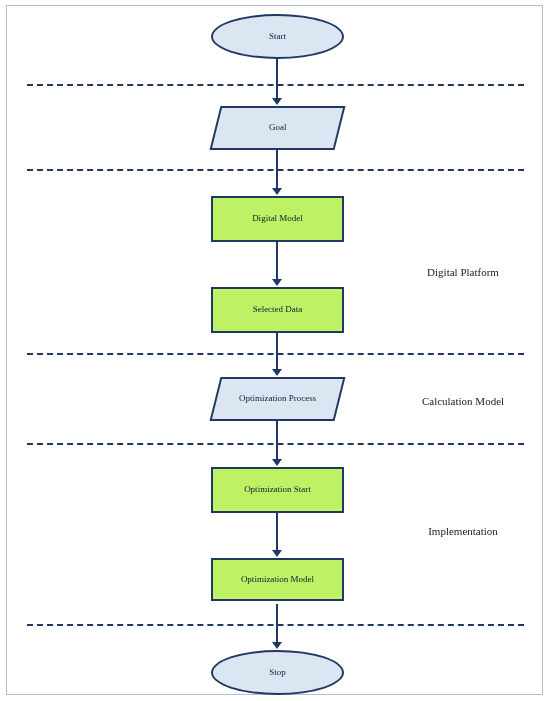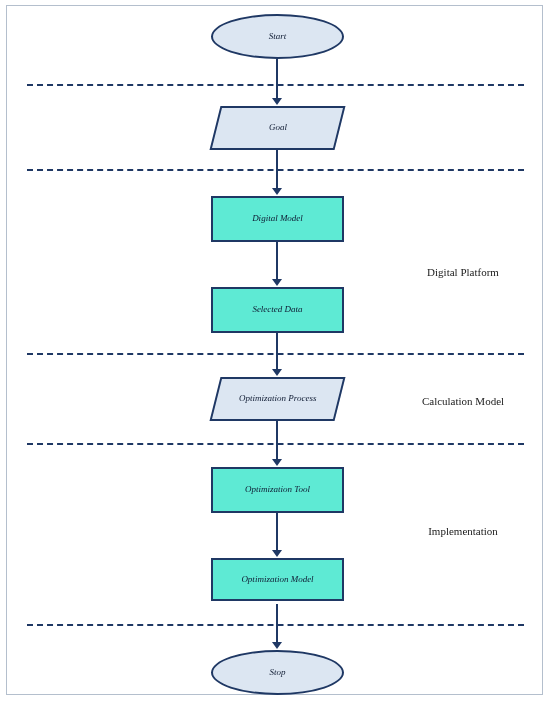--- a/index.html
+++ b/index.html
@@ -44,29 +44,28 @@
     justify-content: center;
     box-sizing: border-box;
     color: #0f1b33;
     text-align: center;
     line-height: 1.1;
   }
   .node .node-label {
     display: block;
     padding: 0 6px;
     white-space: nowrap;
-    font-style: italic;
   }
   .node-terminator {
     background: #dce6f2;
     border: 2px solid #1f3864;
     border-radius: 50%;
   }
   .node-process {
-    background: #5eead4;
+    background: #bef264;
     border: 2px solid #1f3864;
   }
   .node-data {
     background: #dce6f2;
     border: 2px solid #1f3864;
     transform: skewX(-14deg);
   }
   .node-data .node-label {
     transform: skewX(14deg);
   }
@@ -124,21 +123,21 @@
 
     <div class="node node-process" style="left:211px; top:287px; width:133px; height:46px; font-size:9px;">
       <span class="node-label">Selected Data</span>
     </div>
 
     <div class="node node-data" style="left:215px; top:377px; width:125px; height:44px; font-size:9px;">
       <span class="node-label">Optimization Process</span>
     </div>
 
     <div class="node node-process" style="left:211px; top:467px; width:133px; height:46px; font-size:9px;">
-      <span class="node-label">Optimization Tool</span>
+      <span class="node-label">Optimization Start</span>
     </div>
 
     <div class="node node-process" style="left:211px; top:558px; width:133px; height:43px; font-size:9px;">
       <span class="node-label">Optimization Model</span>
     </div>
 
     <div class="node node-terminator" style="left:211px; top:650px; width:133px; height:45px; font-size:9px;">
       <span class="node-label">Stop</span>
     </div>
 

